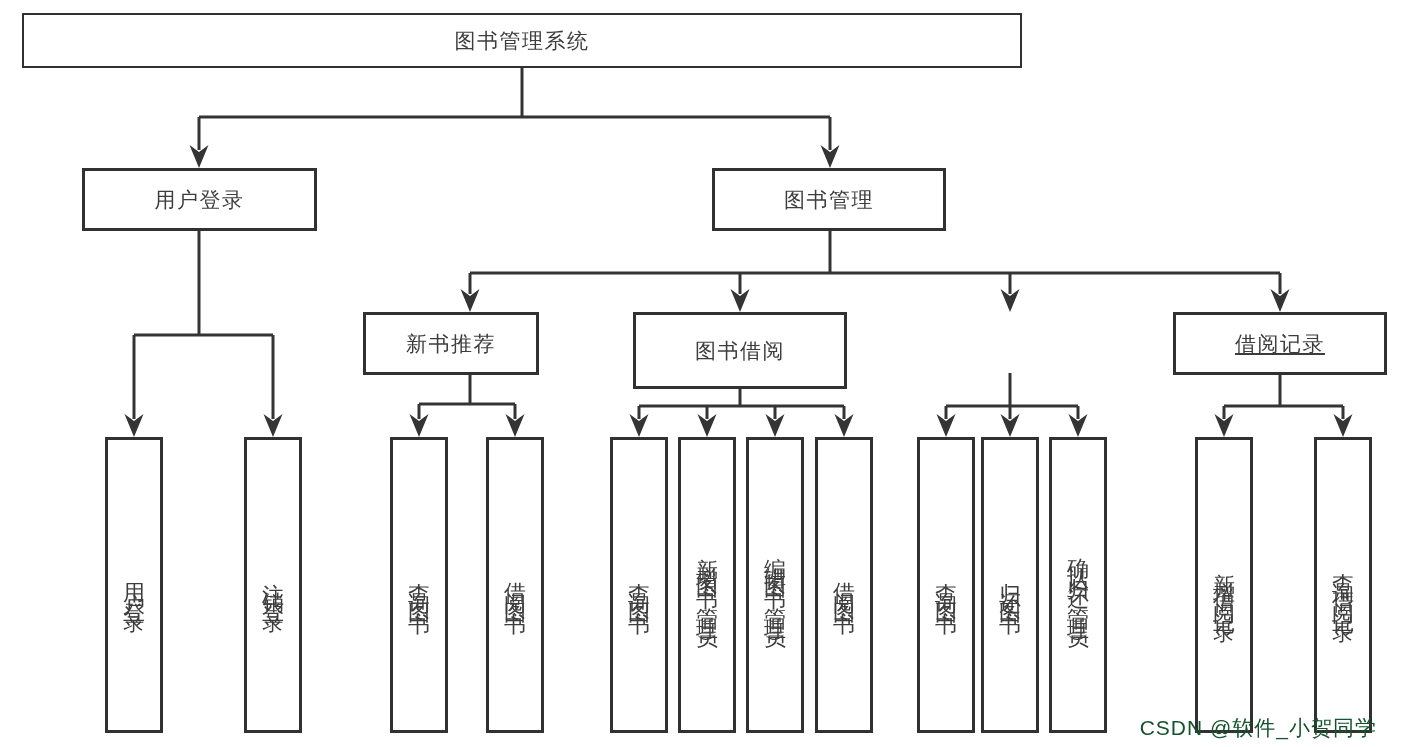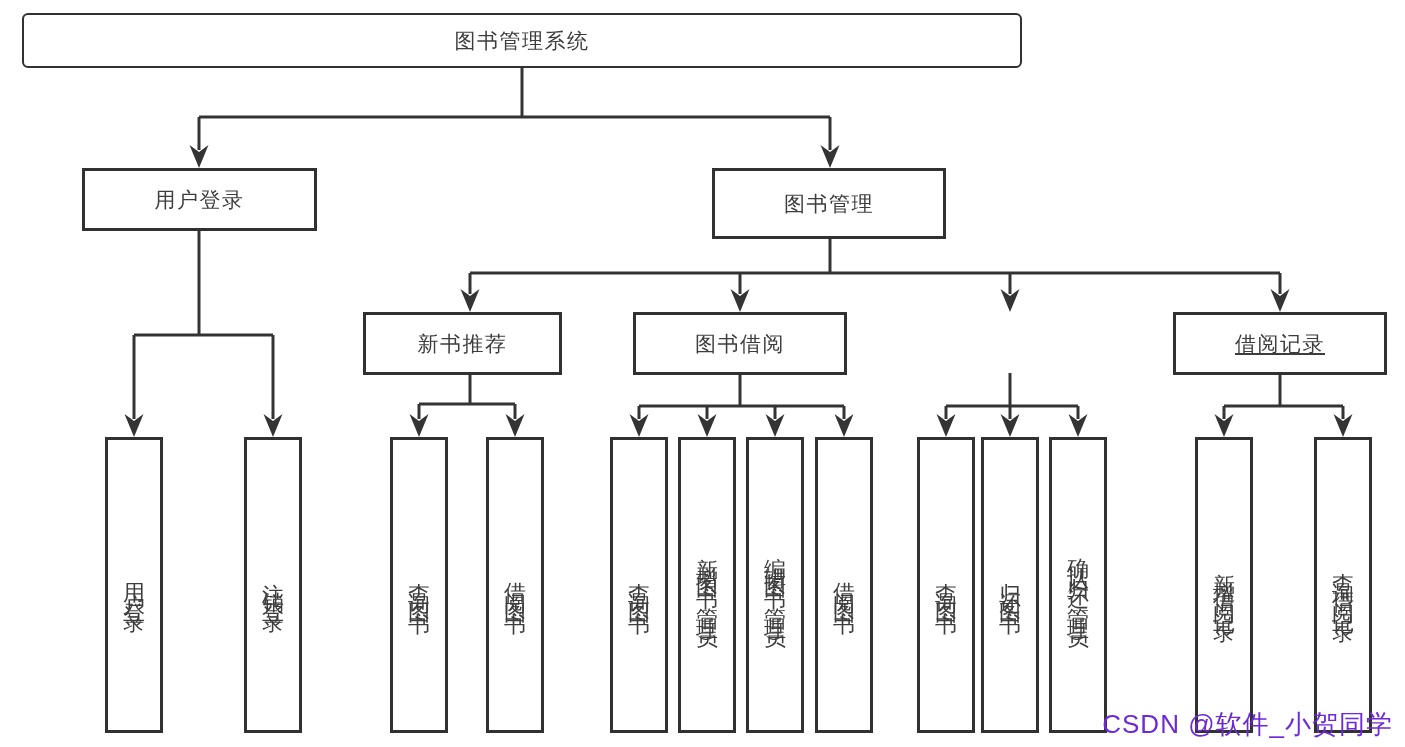--- a/index.html
+++ b/index.html
@@ -27,23 +27,23 @@
   }
   .vbox span{
     writing-mode:vertical-rl;
     text-orientation:mixed;
     font-size:22px;
     letter-spacing:10px;
     line-height:1;
   }
   .watermark{
     position:absolute;
-    right:12px;bottom:5px;
-    font-size:26px;
-    color:#6d28d9;
+    right:28px;bottom:5px;
+    font-size:21px;
+    color:#14532d;
     letter-spacing:1px;
     white-space:nowrap;
   }
 </style>
 </head>
 <body>
 
 <div class="stage">
 
   <svg id="wires" class="wires" width="1405" height="747" viewBox="0 0 1405 747">
@@ -94,35 +94,35 @@
       <line x1="1010" y1="406" x2="1010" y2="419" stroke="#343434" stroke-width="3"></line>
       <polygon points="1000.5,414 1010,421 1019.5,414 1010,437" fill="#343434"></polygon>
       <line x1="1078" y1="406" x2="1078" y2="419" stroke="#343434" stroke-width="3"></line>
       <polygon points="1068.5,414 1078,421 1087.5,414 1078,437" fill="#343434"></polygon>
       <line x1="1224" y1="406" x2="1224" y2="419" stroke="#343434" stroke-width="3"></line>
       <polygon points="1214.5,414 1224,421 1233.5,414 1224,437" fill="#343434"></polygon>
       <line x1="1343" y1="406" x2="1343" y2="419" stroke="#343434" stroke-width="3"></line>
       <polygon points="1333.5,414 1343,421 1352.5,414 1343,437" fill="#343434"></polygon>
     </svg>
 
-  <div class="box hbox root" style="left:22px;top:13px;width:1000px;height:55px;border-radius:6px;">
+  <div class="box hbox root" style="left:22px;top:13px;width:1000px;height:55px;">
     <span>图书管理系统</span>
   </div>
 
   <div class="box hbox" style="left:82px;top:168px;width:235px;height:63px;">
     <span>用户登录</span>
   </div>
-  <div class="box hbox" style="left:712px;top:168px;width:234px;height:71px;">
+  <div class="box hbox" style="left:712px;top:168px;width:234px;height:63px;">
     <span>图书管理</span>
   </div>
 
-  <div class="box hbox" style="left:363px;top:312px;width:199px;height:63px;justify-content:center;">
+  <div class="box hbox" style="left:363px;top:312px;width:176px;height:63px;justify-content:center;">
     <span>新书推荐</span>
   </div>
-  <div class="box hbox" style="left:633px;top:312px;width:214px;height:63px;">
+  <div class="box hbox" style="left:633px;top:312px;width:214px;height:77px;">
     <span>图书借阅</span>
   </div>
   <div class="box hbox" style="left:1173px;top:312px;width:214px;height:63px;text-decoration:underline;">
     <span>借阅记录</span>
   </div>
 
   <div class="box vbox" style="left:105px;top:437px;width:58px;height:296px;">
     <span>用户登录</span>
   </div>
   <div class="box vbox" style="left:244px;top:437px;width:58px;height:296px;">

